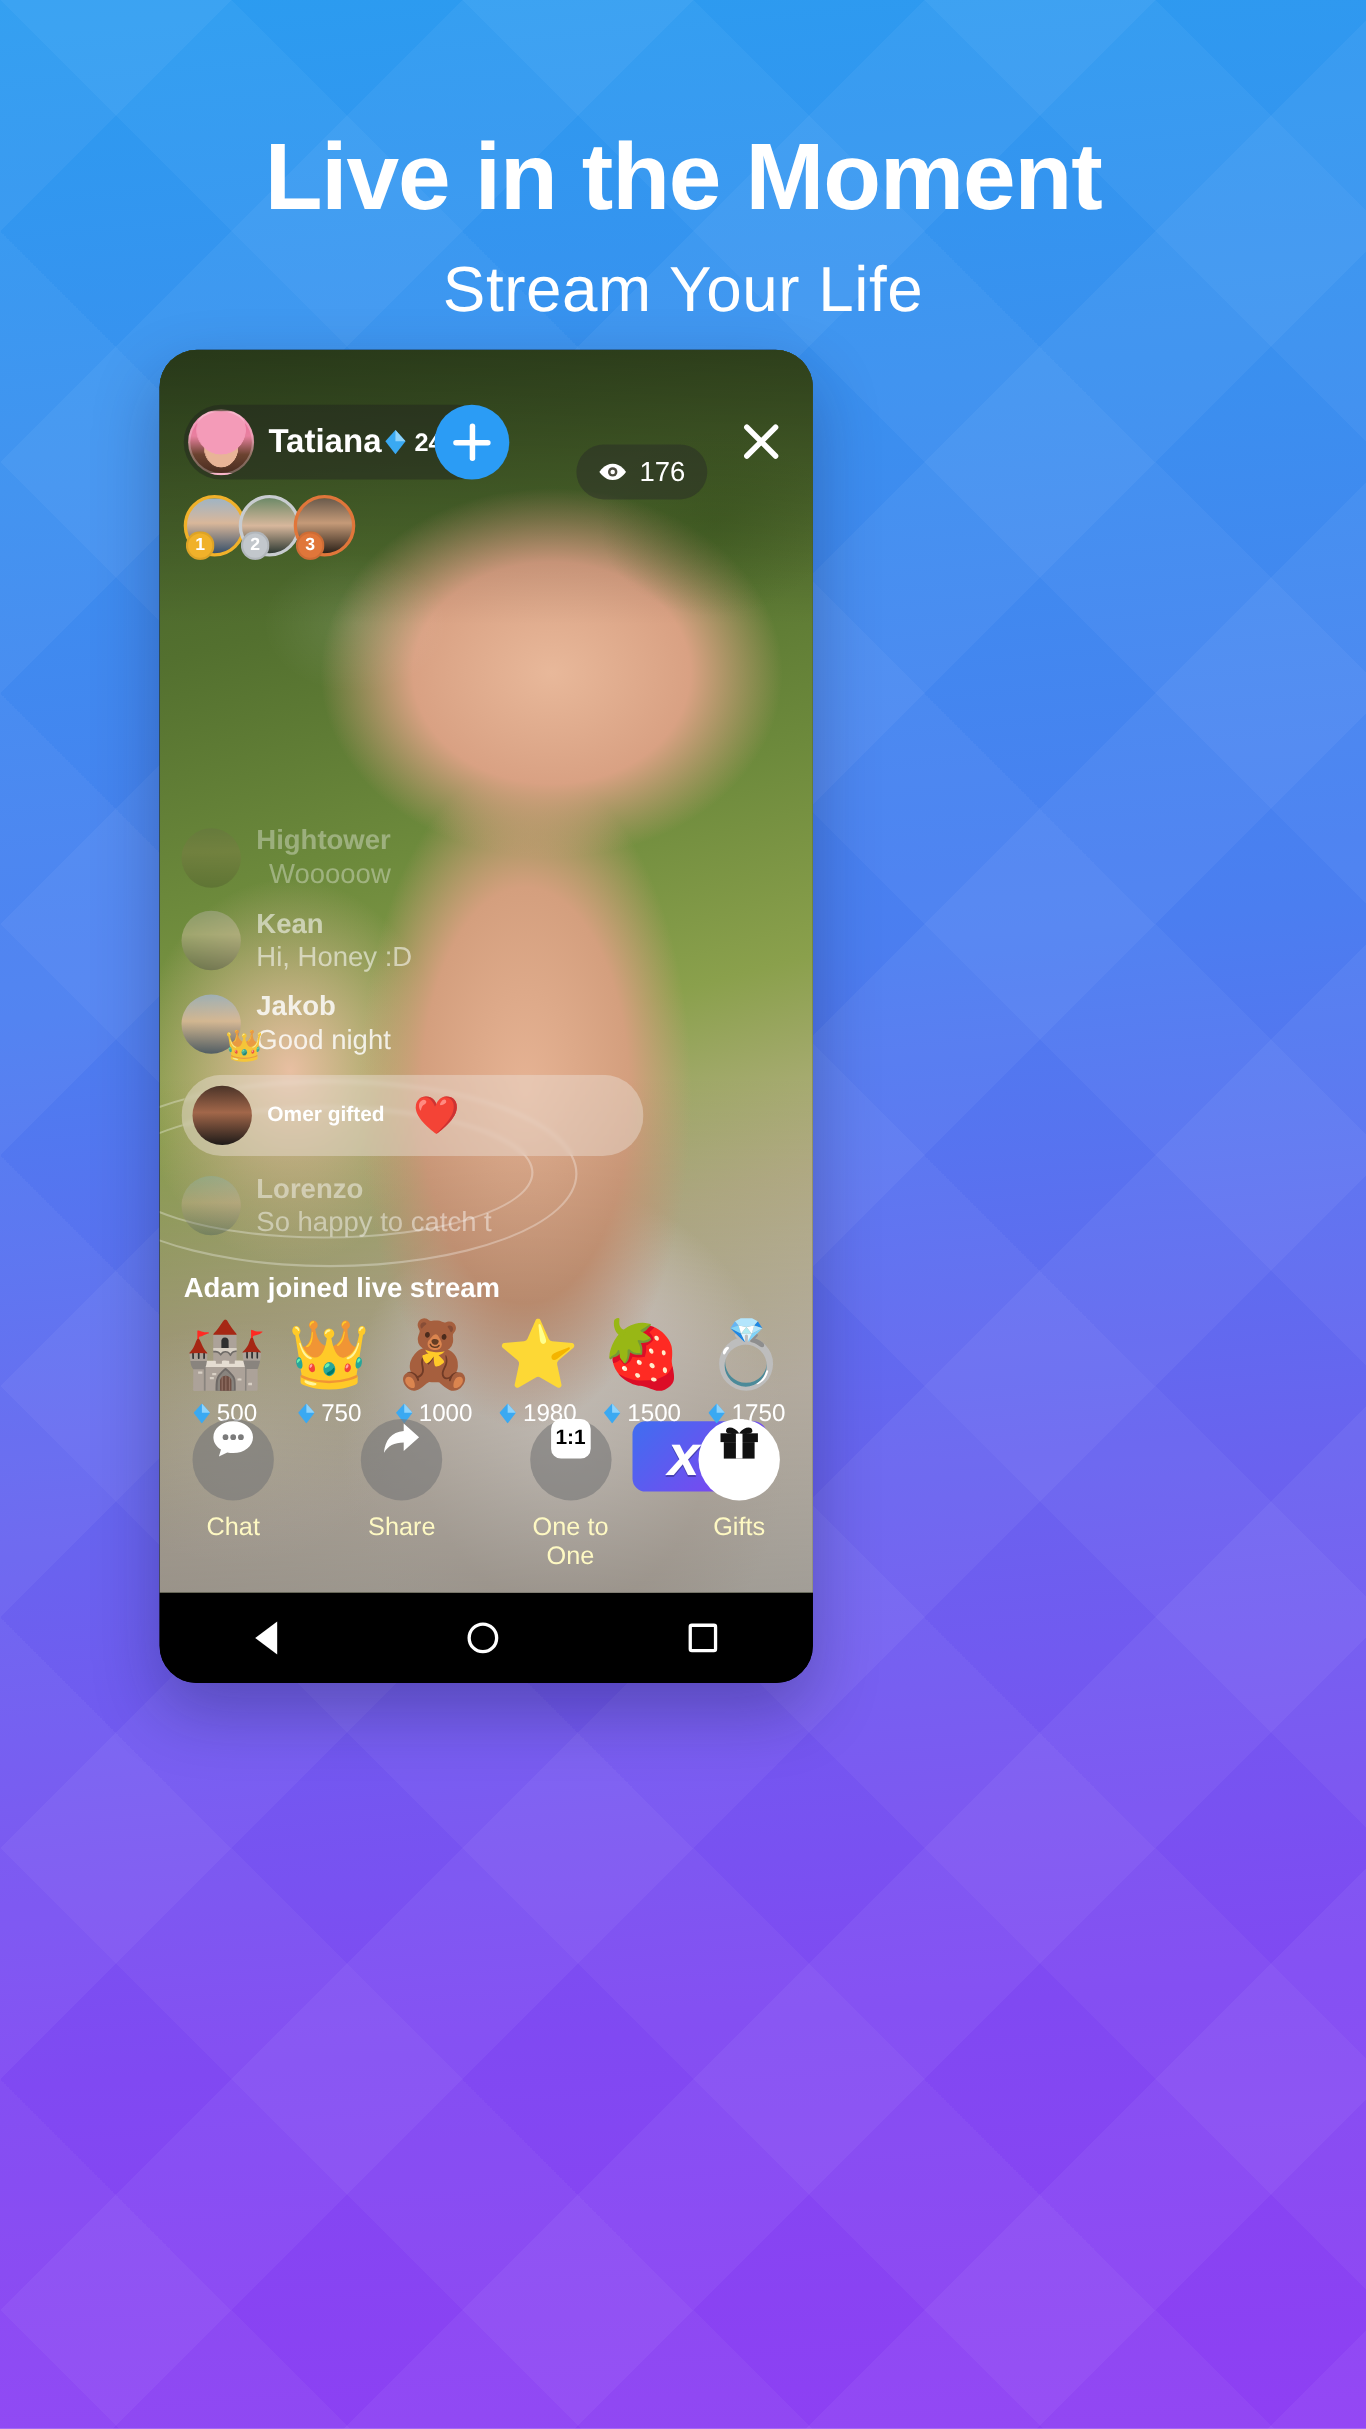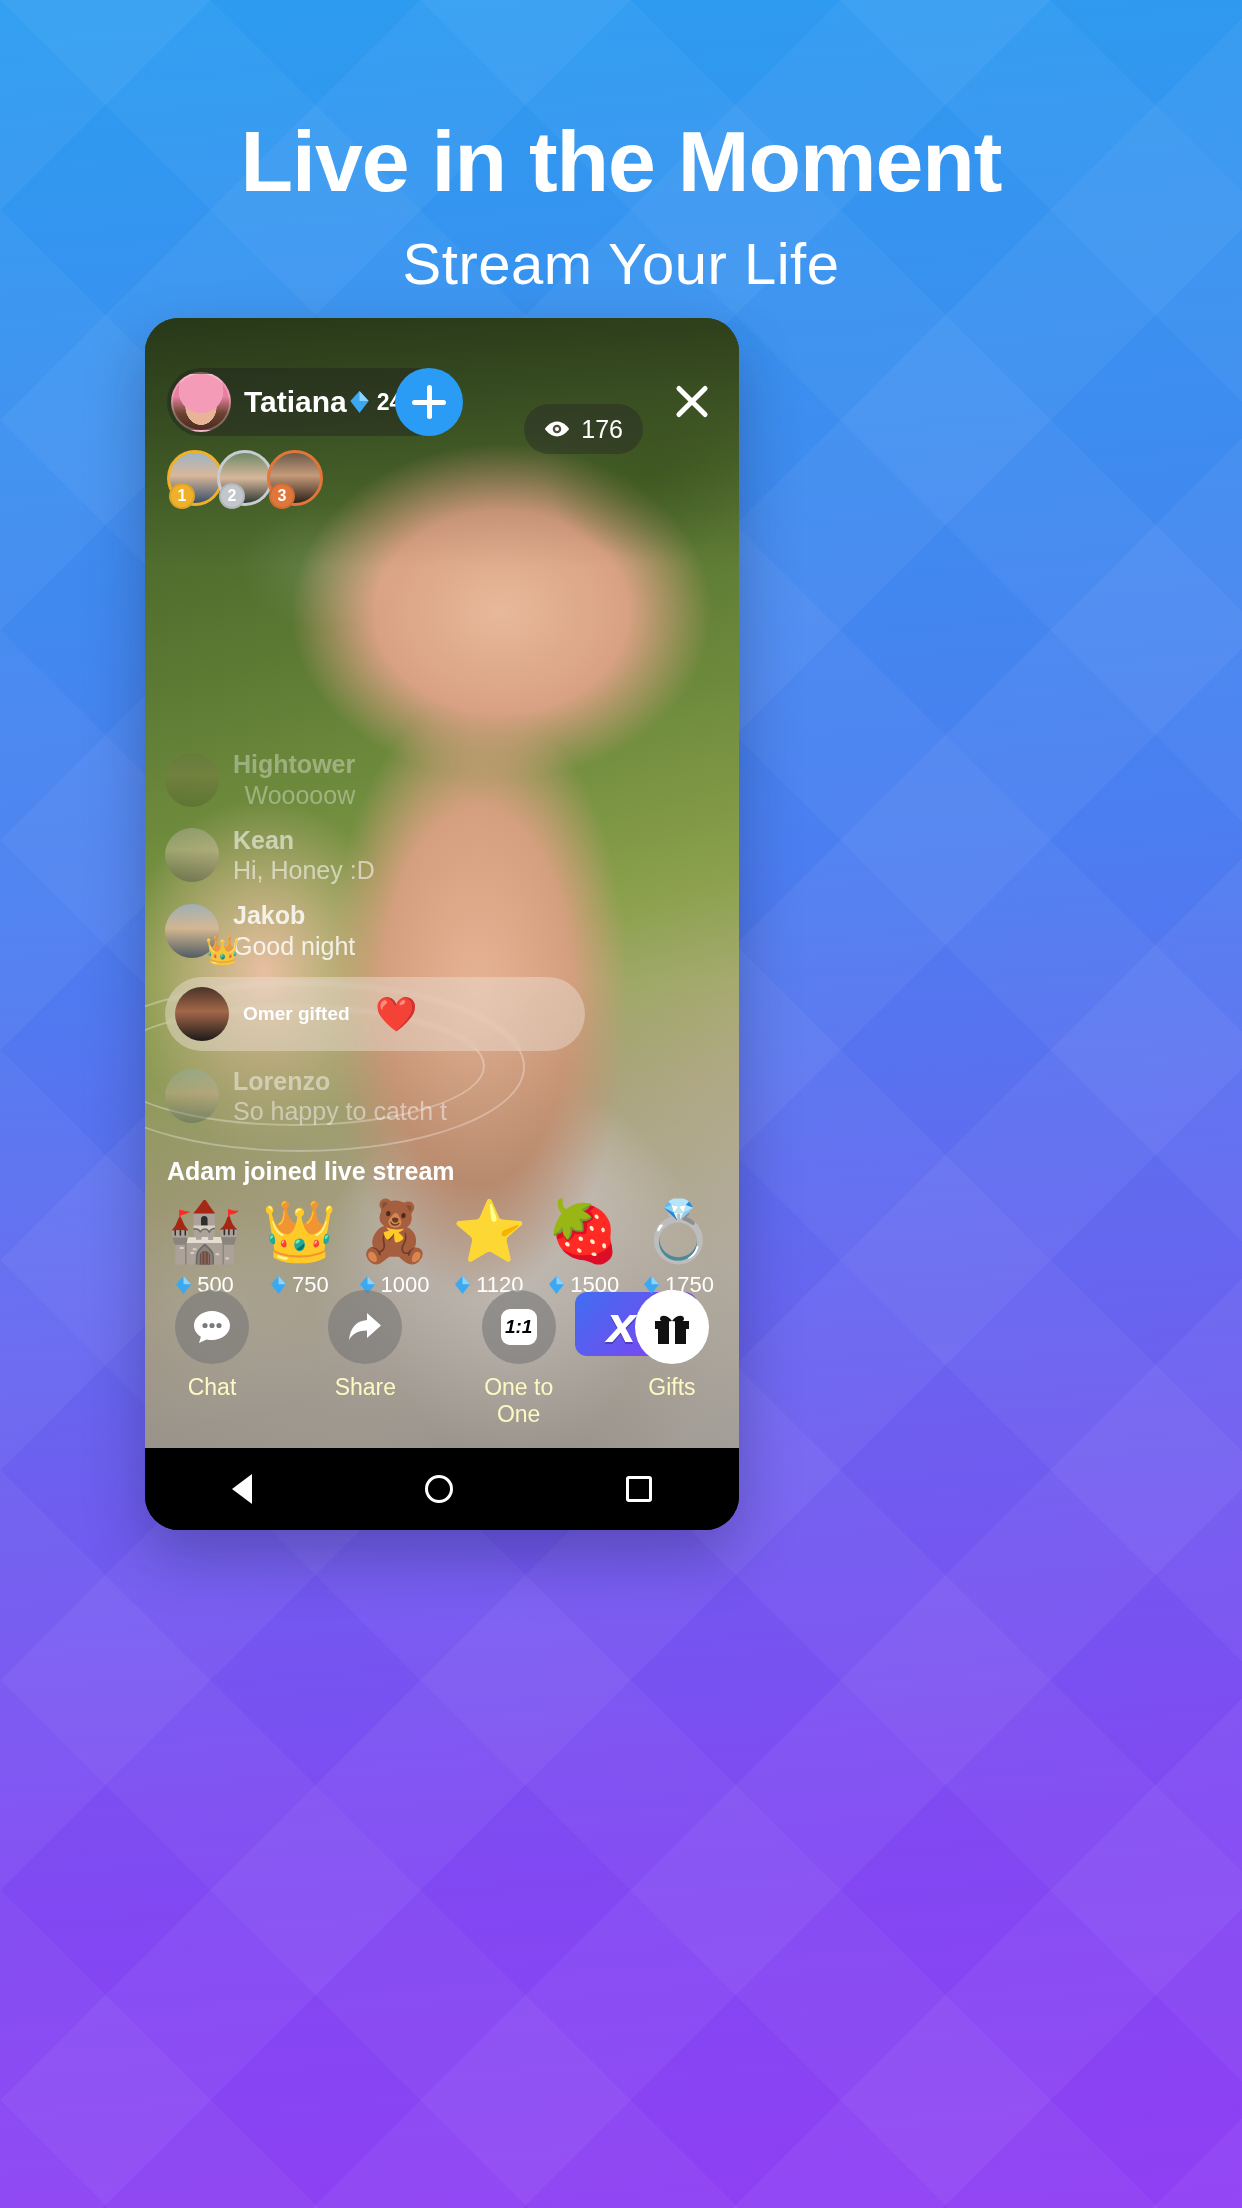--- a/index.html
+++ b/index.html
@@ -157,21 +157,21 @@
   .gift-ico{ font-size:60px; line-height:1; height:76px; display:flex; align-items:center; justify-content:center;}
   .gift-price{ display:flex; align-items:center; justify-content:center; gap:6px; margin-top:2px;}
   .gift-price span{ color:#fff; font-size:22px; font-weight:500; }
   .gem-sm{ width:15px; height:18px; }
 
   
   .actions{ position:absolute; left:14px; right:14px; bottom:20px; display:flex; justify-content:space-between; }
   .action{ width:106px; text-align:center; }
   .act-circle{
     width:74px; height:74px; border-radius:50%; margin:0 auto 10px;
-    background:rgba(120,120,120,.62); display:flex; align-items:center; justify-content:center;font-style:italic;
+    background:rgba(120,120,120,.62); display:flex; align-items:flex-start; justify-content:center;
   }
   .act-circle.white{ background:#fff; }
   .act-label{ color:#fef9c3; font-size:23px; }
   .one-one-box{
     width:36px;height:36px;border-radius:9px;background:#fff;color:#000;
     font-size:19px;font-weight:bold;display:flex;align-items:center;justify-content:center;
   }
   
   .navbar{
     position:absolute; left:0; bottom:0; width:594px; height:82px; background:#000;
@@ -318,21 +318,21 @@
           <span>1000</span>
         </div>
       </div>
       <div class="gift">
         <div class="gift-ico">⭐</div>
         <div class="gift-price">
           <svg class="gem-sm" viewBox="0 0 20 24">
               <polygon points="10,0 20,11 10,24 0,11" fill="#3aa9f2"></polygon>
               <polygon points="10,0 20,11 10,11" fill="#8fd3fb"></polygon>
             </svg>
-          <span>1120</span>
+          <span>1980</span>
         </div>
       </div>
       <div class="gift">
         <div class="gift-ico">🍓</div>
         <div class="gift-price">
           <svg class="gem-sm" viewBox="0 0 20 24">
               <polygon points="10,0 20,11 10,24 0,11" fill="#3aa9f2"></polygon>
               <polygon points="10,0 20,11 10,11" fill="#8fd3fb"></polygon>
             </svg>
           <span>1500</span>

